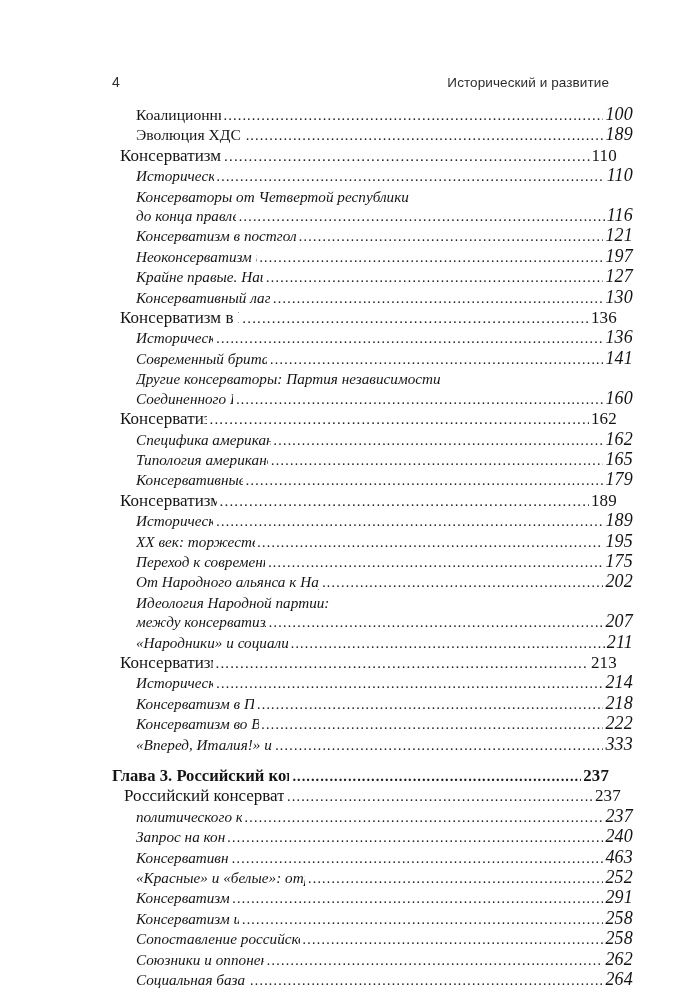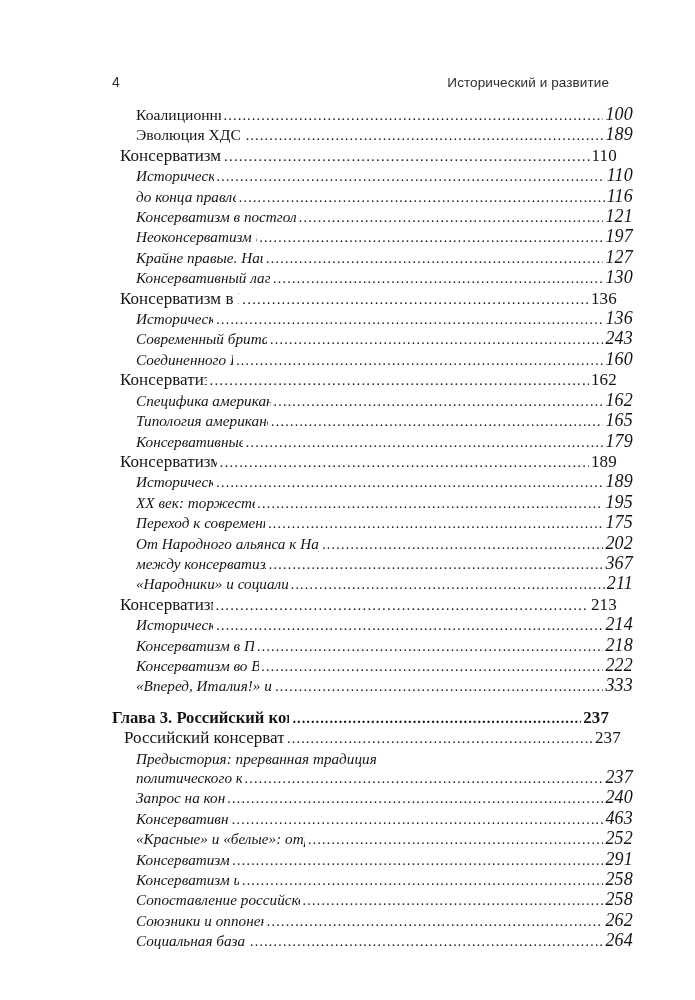--- a/index.html
+++ b/index.html
@@ -162,20 +162,23 @@
       <div class="entry lvl2">
         <span class="title">Консерватизм во Франции</span>
         <span class="leader"></span>
         <span class="pageno">110</span>
       </div>
       <div class="entry lvl3">
         <span class="title">Исторический очерк</span>
         <span class="leader"></span>
         <span class="pageno">110</span>
       </div>
+      <div class="entry lvl3 cont">
+        <span class="title">Консерваторы от Четвертой республики</span>
+      </div>
       <div class="entry lvl3">
         <span class="title">до конца правления де Голля</span>
         <span class="leader"></span>
         <span class="pageno">116</span>
       </div>
       <div class="entry lvl3">
         <span class="title">Консерватизм в постголлистский период (1969–2002)</span>
         <span class="leader"></span>
         <span class="pageno">121</span>
       </div>
@@ -200,21 +203,24 @@
         <span class="pageno">136</span>
       </div>
       <div class="entry lvl3">
         <span class="title">Исторический очерк</span>
         <span class="leader"></span>
         <span class="pageno">136</span>
       </div>
       <div class="entry lvl3">
         <span class="title">Современный британский консерватизм</span>
         <span class="leader"></span>
-        <span class="pageno">243</span>
+        <span class="pageno">141</span>
+      </div>
+      <div class="entry lvl3 cont">
+        <span class="title">Другие консерваторы: Партия независимости</span>
       </div>
       <div class="entry lvl3">
         <span class="title">Соединенного Королевства</span>
         <span class="leader"></span>
         <span class="pageno">160</span>
       </div>
       <div class="entry lvl2">
         <span class="title">Консерватизм в США</span>
         <span class="leader"></span>
         <span class="pageno">162</span>
@@ -252,24 +258,27 @@
       <div class="entry lvl3">
         <span class="title">Переход к современному консерватизму</span>
         <span class="leader"></span>
         <span class="pageno">175</span>
       </div>
       <div class="entry lvl3">
         <span class="title">От Народного альянса к Народной партии: эпоха Фраги Ирибарне</span>
         <span class="leader"></span>
         <span class="pageno">202</span>
       </div>
+      <div class="entry lvl3 cont">
+        <span class="title">Идеология Народной партии:</span>
+      </div>
       <div class="entry lvl3">
         <span class="title">между консерватизмом и либерализмом</span>
         <span class="leader"></span>
-        <span class="pageno">367</span>
+        <span class="pageno">207</span>
       </div>
       <div class="entry lvl3">
         <span class="title">«Народники» и социалисты: консенсус и различия</span>
         <span class="leader"></span>
         <span class="pageno">211</span>
       </div>
       <div class="entry lvl2">
         <span class="title">Консерватизм в Италии</span>
         <span class="leader"></span>
         <span class="pageno">213</span>
@@ -297,23 +306,20 @@
       <div class="entry chapter gap-before">
         <span class="title">Глава 3. Российский консерватизм глазами экспертов</span>
         <span class="leader"></span>
         <span class="pageno">237</span>
       </div>
       <div class="entry chapter-sub">
         <span class="title">Российский консерватизм на современном этапе</span>
         <span class="leader"></span>
         <span class="pageno">237</span>
       </div>
-      <div class="entry lvl3 cont">
-        <span class="title">Предыстория: прерванная традиция</span>
-      </div>
       <div class="entry lvl3">
         <span class="title">политического консерватизма</span>
         <span class="leader"></span>
         <span class="pageno">237</span>
       </div>
       <div class="entry lvl3">
         <span class="title">Запрос на консерватизм</span>
         <span class="leader"></span>
         <span class="pageno">240</span>
       </div>

